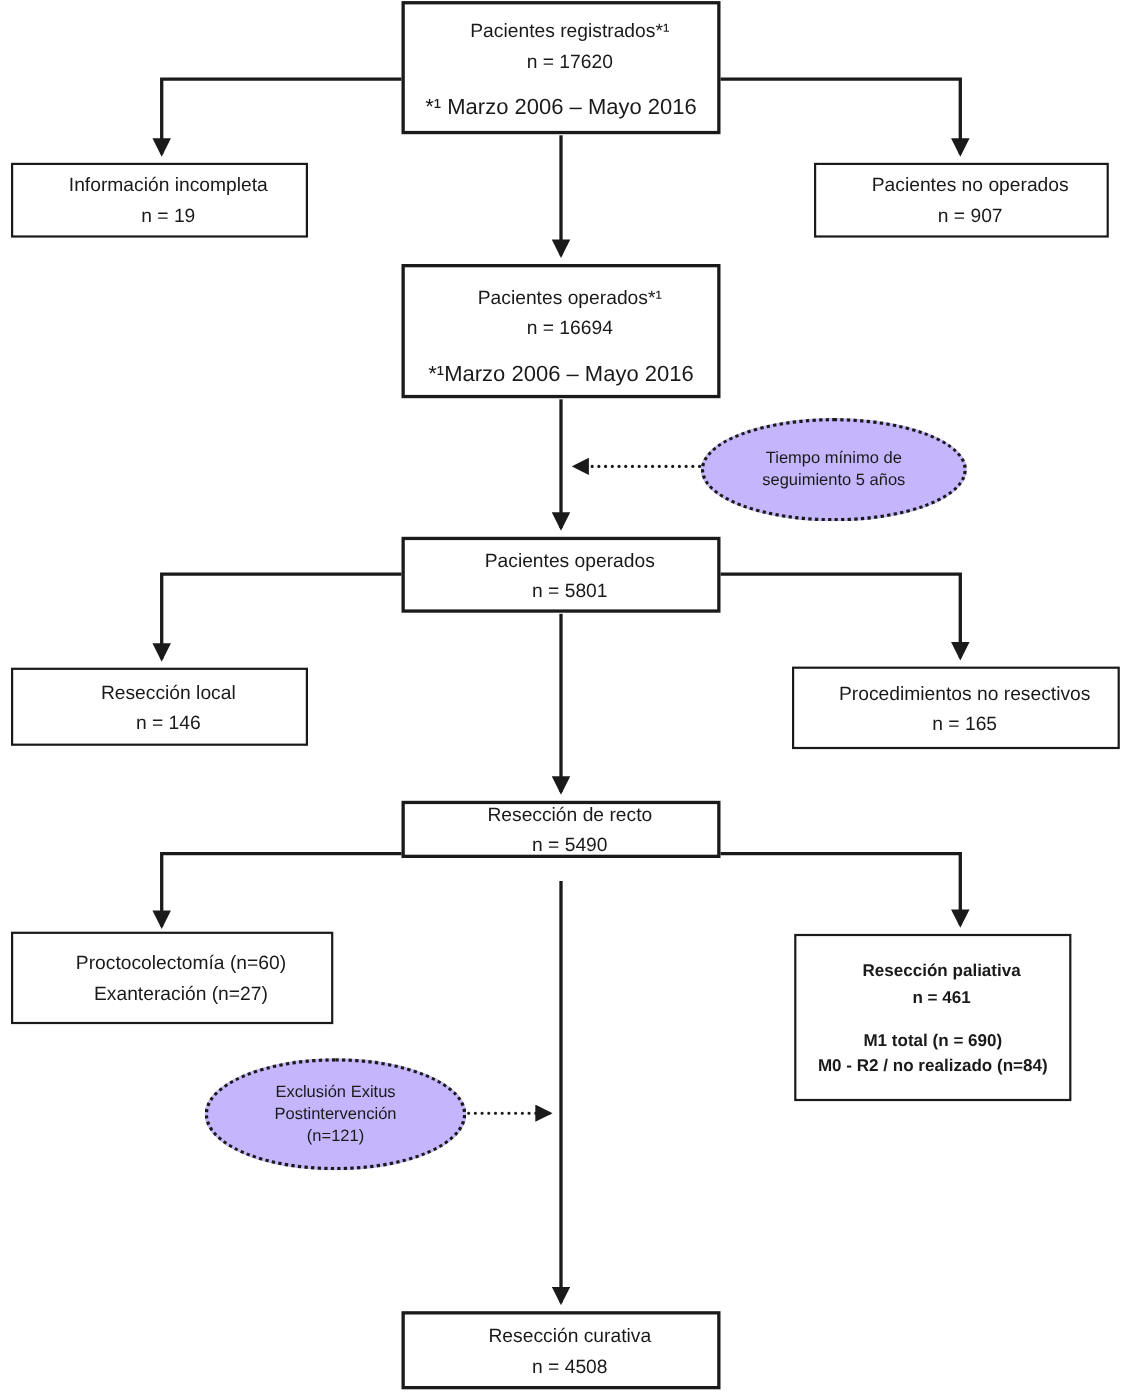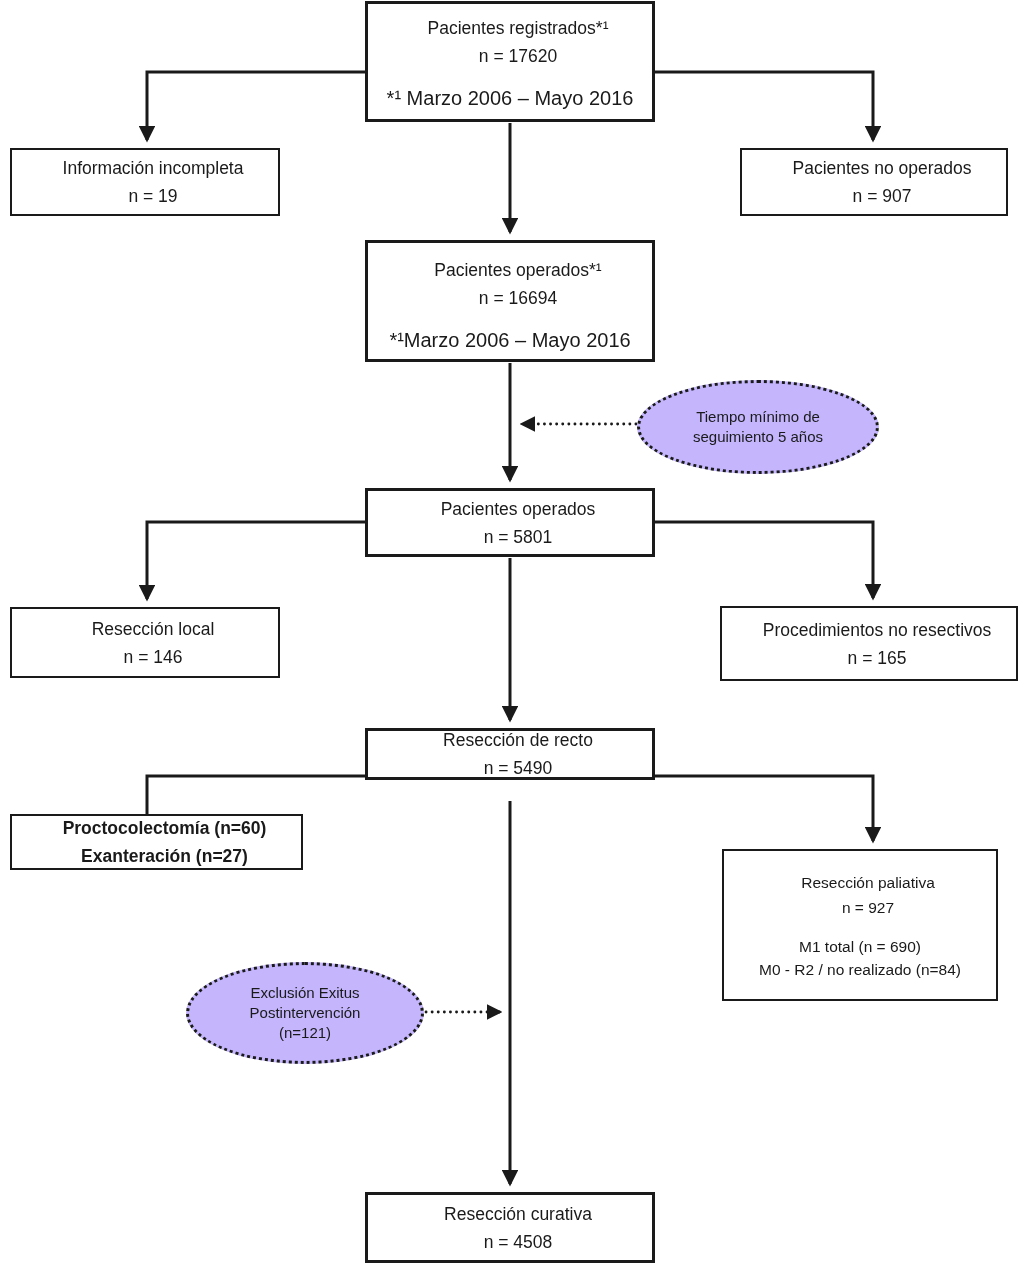--- a/index.html
+++ b/index.html
@@ -157,28 +157,28 @@
   <div class="box thin" style="left:720px; top:606px; width:298px; height:75px;">
     <div class="line">Procedimientos no resectivos</div>
     <div class="line">n = 165</div>
   </div>
 
   <div class="box" style="left:365px; top:728px; width:290px; height:52px;">
     <div class="line">Resección de recto</div>
     <div class="line">n = 5490</div>
   </div>
 
-  <div class="box thin" style="left:10px; top:814px; width:293px; height:56px;font-weight:bold;">
+  <div class="box thin" style="left:10px; top:847px; width:293px; height:84px;">
     <div class="line">Proctocolectomía (n=60)</div>
     <div class="line">Exanteración (n=27)</div>
   </div>
 
-  <div class="box thin small" style="left:722px; top:849px; width:276px; height:152px;">
+  <div class="box thin small" style="left:722px; top:849px; width:252px; height:152px;font-weight:bold;">
     <div class="line">Resección paliativa</div>
-    <div class="line">n = 927</div>
+    <div class="line">n = 461</div>
     <div class="gap"></div>
     <div class="detail">M1 total (n = 690)</div>
     <div class="detail">M0 - R2 / no realizado (n=84)</div>
   </div>
 
   <div class="ellipse" style="left:186px; top:962px; width:238px; height:102px;">
     <div class="line">Exclusión Exitus</div>
     <div class="line">Postintervención</div>
     <div class="line">(n=121)</div>
   </div>

